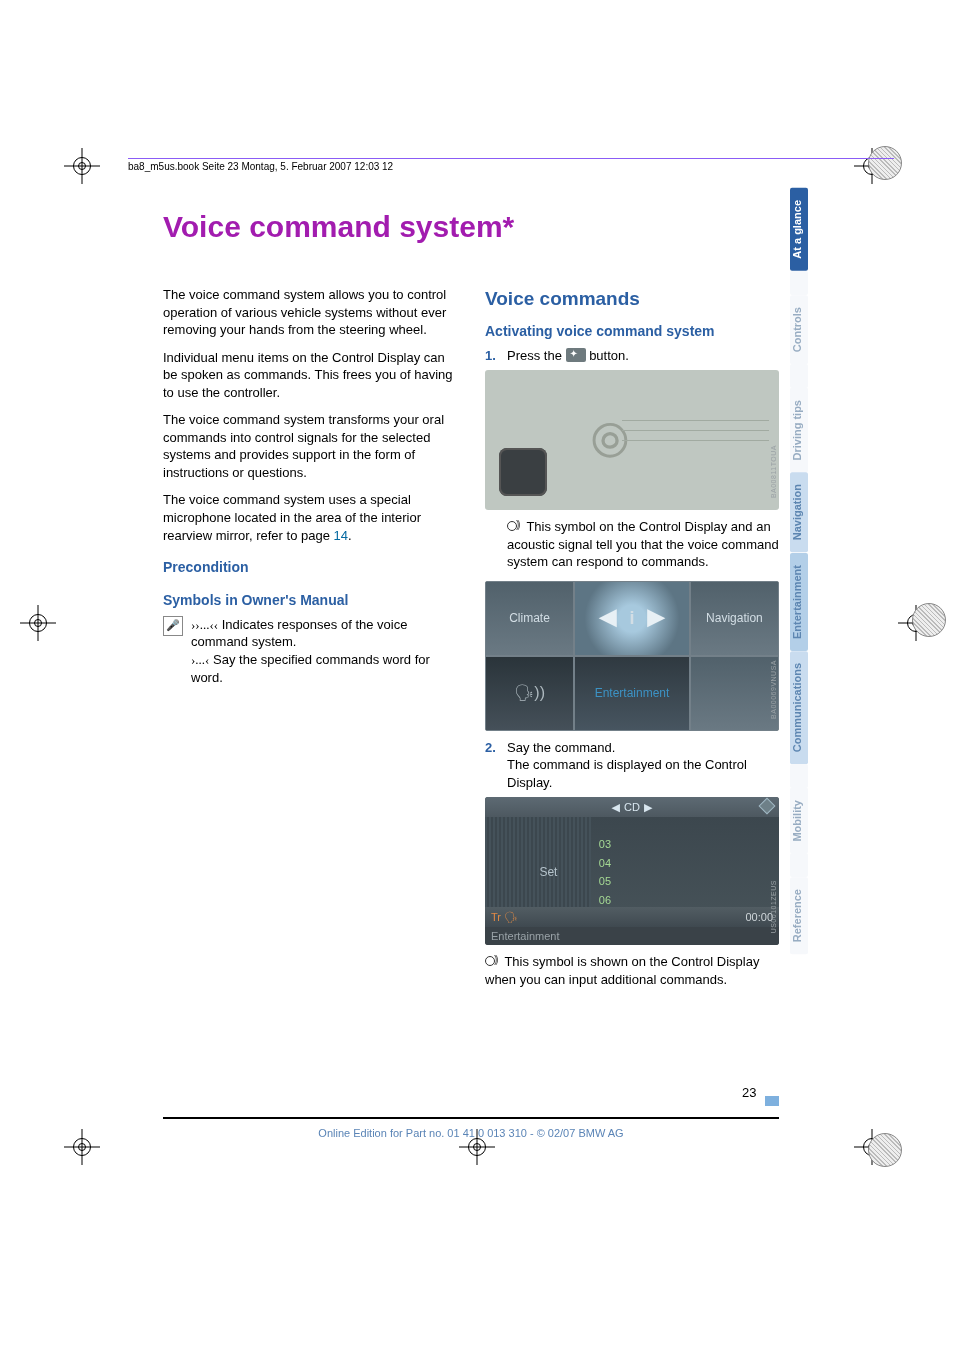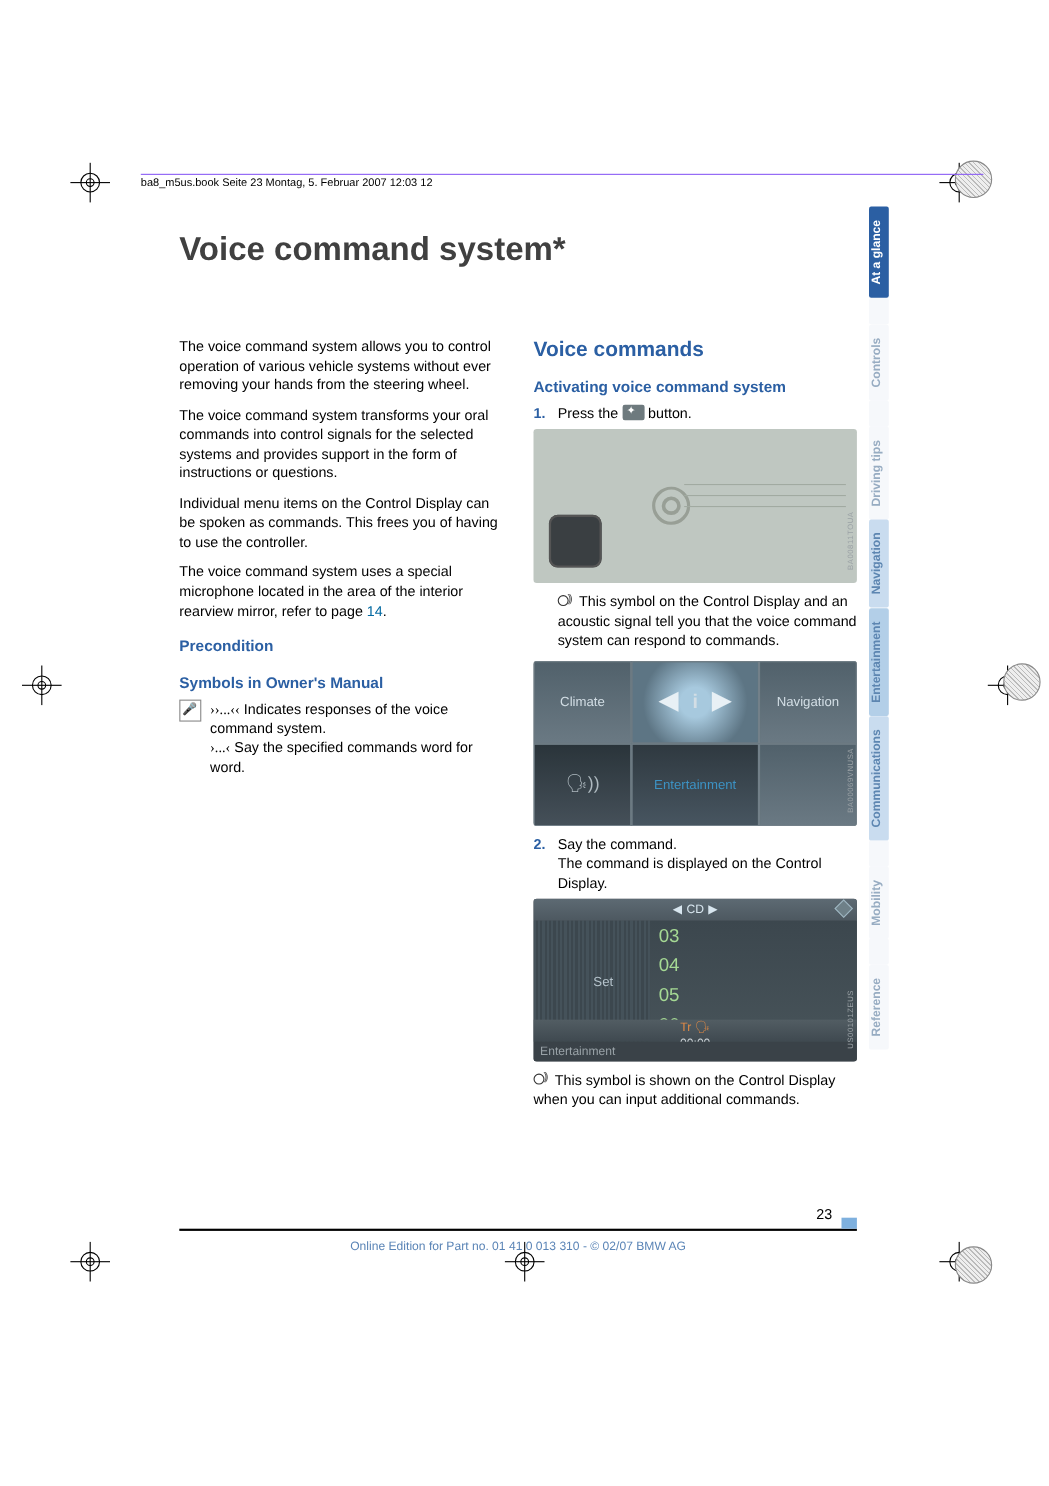--- a/index.html
+++ b/index.html
@@ -52,24 +52,24 @@
 
   
   .page {
     position: absolute;
     top: 210px;
     left: 163px;
     width: 616px;
     bottom: 200px;
   }
   h1.title {
-    color: #404040;
+    color: #a21caf;
     font-size: 30px;
     font-weight: bold;
-    margin-bottom: 62px;
+    margin-bottom: 42px;
   }
   .cols {
     display: flex;
     gap: 28px;
     font-size: 13px;
     color: #000;
     line-height: 1.35;
   }
   .col { flex: 1 1 0; min-width: 0; }
   h2.section {
@@ -211,29 +211,28 @@
   }
   .cd-body { position: absolute; top: 20px; left: 0; right: 0; bottom: 18px; display: flex; }
   .cd-set {
     flex: 0 0 36%; display: flex; align-items: center; justify-content: center;
     color: #b5c3cb; font-size: 12px;
     background: repeating-linear-gradient(90deg,#45525a 0px,#45525a 2px,#3c474e 2px,#3c474e 4px);
     padding-left: 21px;
   }
   .cd-list {
     flex: 1; display: flex; flex-direction: column; justify-content: center; gap: 4px;
-    padding: 6px 8px; color: #a5d994; font-size: 17px;
+    padding: 6px 8px; color: #a5d994; font-size: 11px;
     background: linear-gradient(#3c474e,#475359);
   }
   .cd-bottom {
     position: absolute; bottom: 18px; left: 0; right: 0; height: 20px;
     display: flex; align-items: center; justify-content: space-between;
     padding: 0 6px; font-size: 11px; color: #cfd6da;
     background: linear-gradient(#525d63,#3f4950);
-    flex-direction: column;
   }
   .cd-bottom .tr { color: #e18a45; }
   .cd-entertainment {
     position: absolute; bottom: 0; left: 0; right: 0; height: 18px;
     display: flex; align-items: center; padding: 0 6px;
     color: #99a2a7; font-size: 11px;
     background: #3a4248;
   }
 
   
@@ -262,21 +261,21 @@
   .tab.entlight { background: #b3cfe8; color: #5d86b1; }
 
   
   .footer {
     position: absolute;
     left: 163px;
     width: 616px;
     bottom: 232px;
     text-align: right;
     border-bottom: 2px solid #000;
-    padding-bottom: 4px;
+    padding-bottom: 16px;
   }
   .footer .pagenum { font-size: 13px; color: #000; }
   .footer .marker {
     display: inline-block;
     width: 14px; height: 10px;
     background: #7eb0de;
     vertical-align: -3px;
     margin-left: 4px;
     margin-bottom: -6px;
   }
@@ -342,22 +341,22 @@
   <div class="tab">Reference</div>
 </div>
 
 <div class="page">
   <h1 class="title">Voice command system*</h1>
 
   <div class="cols">
 
     <div class="col">
       <p class="para">The voice command system allows you to control operation of various vehicle systems without ever removing your hands from the steering wheel.</p>
+      <p class="para">Individual menu items on the Control Display can be spoken as commands. This frees you of having to use the controller.</p>
       <p class="para">The voice command system transforms your oral commands into control signals for the selected systems and provides support in the form of instructions or questions.</p>
-      <p class="para">Individual menu items on the Control Display can be spoken as commands. This frees you of having to use the controller.</p>
       <p class="para">
         <span>The voice command system uses a special microphone located in the area of the interior rearview mirror, refer to page </span><span class="linknum">14</span>.
       </p>
 
       <h3 class="sub">Precondition</h3>
 
       <h3 class="sub">Symbols in Owner's Manual</h3>
 
       <div class="owner-symbol-row">
         <div class="micicon">🎤</div>

